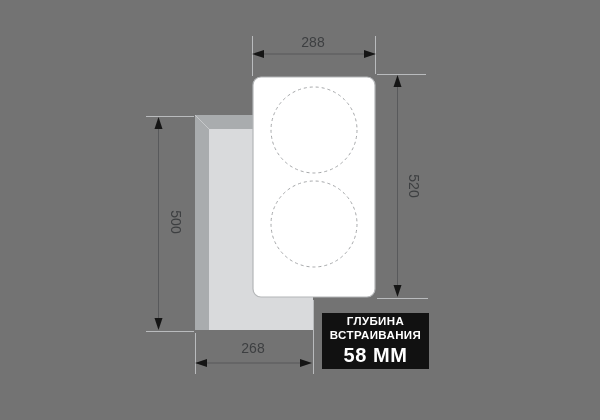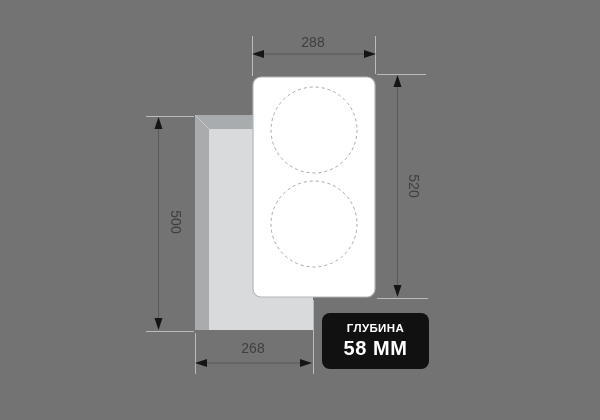--- a/index.html
+++ b/index.html
@@ -14,21 +14,21 @@
   .dim-label{
     font-family:"Liberation Sans", sans-serif;
     font-size:14px;
     fill:#3d3f41;
   }
   .badge{
     position:absolute;
     left:322px;top:313px;
     width:107px;height:56px;
     background:#111111;
-    border-radius:8px;
+    border-radius:0;
     display:flex;
     flex-direction:column;
     align-items:center;
     justify-content:center;
     gap:1px;
     color:#ffffff;
     text-align:center;
     line-height:1.15;
   }
   .badge .b-line{
@@ -104,16 +104,17 @@
 
     <text class="dim-label" x="409" y="186" text-anchor="middle" transform="rotate(90 409 186)">520</text>
 
     <text class="dim-label" x="171" y="222" text-anchor="middle" transform="rotate(90 171 222)">500</text>
 
     <text class="dim-label" x="253" y="353" text-anchor="middle">268</text>
   </svg>
 
   <div class="badge">
     <span class="b-line">ГЛУБИНА</span>
+    <span class="b-line">ВСТРАИВАНИЯ</span>
     <span class="b-value">58 ММ</span>
   </div>
 
 </div>
 
 </body></html>

